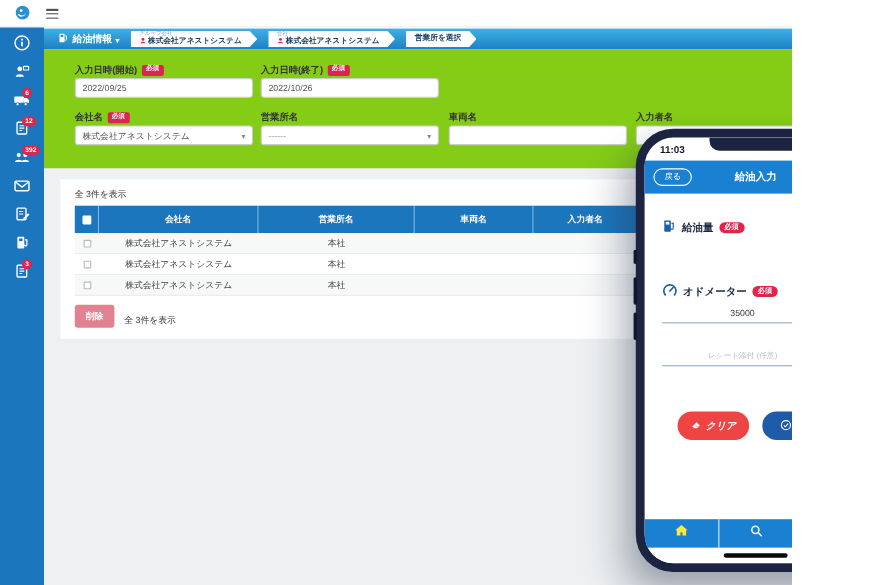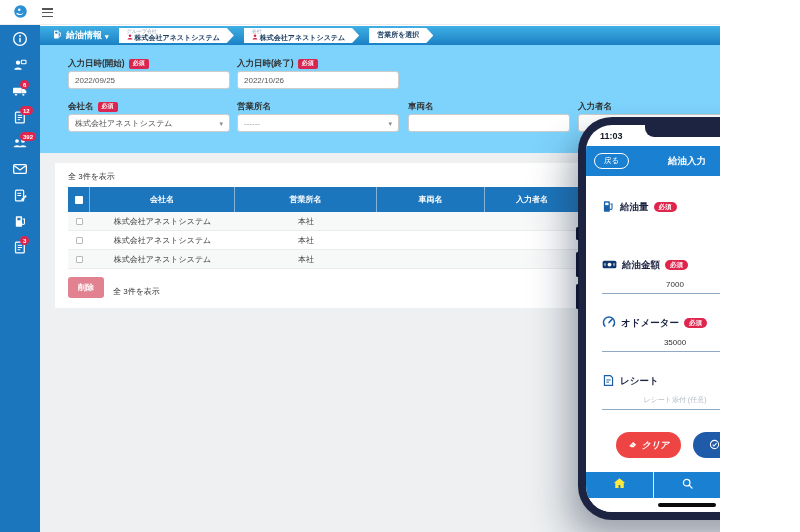--- a/index.html
+++ b/index.html
@@ -20,21 +20,21 @@
   
   .main-header { position:absolute; left:40px; top:26px; width:760px; height:19px; background:linear-gradient(#3fb0e4,#1b80c4); display:flex; align-items:center; z-index:1; }
   .module-title { display:flex; align-items:center; gap:3px; margin-left:12px; color:#fff; font-size:9px; font-weight:bold; cursor:pointer; white-space:nowrap; }
   .module-title .caret::after { content:"▾"; font-size:7px; }
   .crumb { height:15px; background:#fff; clip-path:polygon(0 0, calc(100% - 7px) 0, 100% 50%, calc(100% - 7px) 100%, 0 100%); padding:1px 14px 1px 8px; margin-left:10px; display:flex; flex-direction:column; justify-content:center; cursor:pointer; }
   .crumb-label { font-size:5px; color:#8fa2b5; line-height:1.2; }
   .crumb-value { font-size:7px; font-weight:bold; color:#173a5e; display:flex; align-items:center; gap:2px; line-height:1.2; white-space:nowrap; }
   .crumb.single { justify-content:center; }
 
   
-  .form-card { position:absolute; left:40px; top:45px; width:760px; height:108px; background:#7dd3fc; z-index:1; }
+  .form-card { position:absolute; left:40px; top:45px; width:760px; height:108px; background:#84cc16; z-index:1; }
   .f-label { position:absolute; font-size:8.5px; font-weight:bold; color:#333; display:flex; gap:4px; align-items:center; white-space:nowrap; }
   .req { background:#d9254f; color:#fff; font-size:6px; font-weight:bold; padding:1.5px 4px; border-radius:2px; line-height:1.2; }
   .f-input { position:absolute; width:162px; height:18px; border:1px solid #ccc; border-radius:3px; background:#fff; font-size:8px; color:#555; padding:0 6px; display:flex; align-items:center; }
   input.f-input { outline:none; }
   .f-select { justify-content:space-between; cursor:pointer; }
   .sel-caret::after { content:"▾"; font-size:7px; color:#888; }
   .placeholder-dash { color:#999; }
 
   
   .gray-bg { position:absolute; left:40px; top:153px; width:760px; height:379px; background:#eef0f1; z-index:0; }
@@ -335,59 +335,37 @@
                   <path d="M15.5 7.5h3v8a2 2 0 1 1-4 0" fill="none" stroke="#1a5fa8" stroke-width="2"></path>
                 </svg></span>
             <span>給油量</span>
             <span class="fg-req">必須</span>
           </div>
           <div class="fg-value">
             <span class="fg-unit">L</span>
           </div>
         </div>
 
-        <div class="fgroup">
-          <div class="fg-label">
-            <span><svg width="15" height="15" viewBox="0 0 24 24">
-                  <rect x="1" y="6" width="22" height="12" rx="2.5" fill="#11386e"></rect>
-                  <circle cx="12" cy="12" r="3" fill="#fff"></circle>
-                  <path d="M4.8 10v4M19.2 10v4" stroke="#fff" stroke-width="1.6"></path>
-                </svg></span>
-            <span>給油金額</span>
-            <span class="fg-req">必須</span>
-          </div>
-          <div class="fg-value">
-            <div class="fg-text">7000</div>
-            <span class="fg-unit">円</span>
-          </div>
-        </div>
 
         <div class="fgroup">
           <div class="fg-label">
             <span><svg width="14" height="14" viewBox="0 0 24 24">
                   <path d="M4.8 19a9.5 9.5 0 1 1 14.4 0" fill="none" stroke="#1a5fa8" stroke-width="2.6" stroke-linecap="round"></path>
                   <path d="M12 13L17 7.5" stroke="#1a5fa8" stroke-width="2.6" stroke-linecap="round"></path>
                 </svg></span>
             <span>オドメーター</span>
             <span class="fg-req">必須</span>
           </div>
           <div class="fg-value">
             <div class="fg-text">35000</div>
             <span class="fg-unit">km</span>
           </div>
         </div>
 
         <div class="fgroup">
-          <div class="fg-label">
-            <span><svg width="13" height="13" viewBox="0 0 24 24">
-                  <path d="M4.5 3h11l4 4v14h-15z" fill="none" stroke="#1a5fa8" stroke-width="2.2"></path>
-                  <path d="M8 11h8M8 15h5" stroke="#1a5fa8" stroke-width="1.8"></path>
-                </svg></span>
-            <span>レシート</span>
-          </div>
           <div class="fg-value">
             <div class="fg-text ph">レシート添付 (任意)</div>
             <button class="cam-btn">
               <span><svg width="11" height="11" viewBox="0 0 24 24">
                     <path d="M3.5 7h4.2l2-2.3h4.6l2 2.3h4.2v12.5h-17z" fill="#fff"></path>
                     <circle cx="12" cy="13" r="3.4" fill="#1a5fa8"></circle>
                     <circle cx="12" cy="13" r="1.6" fill="#fff"></circle>
                   </svg></span>
             </button>
           </div>

